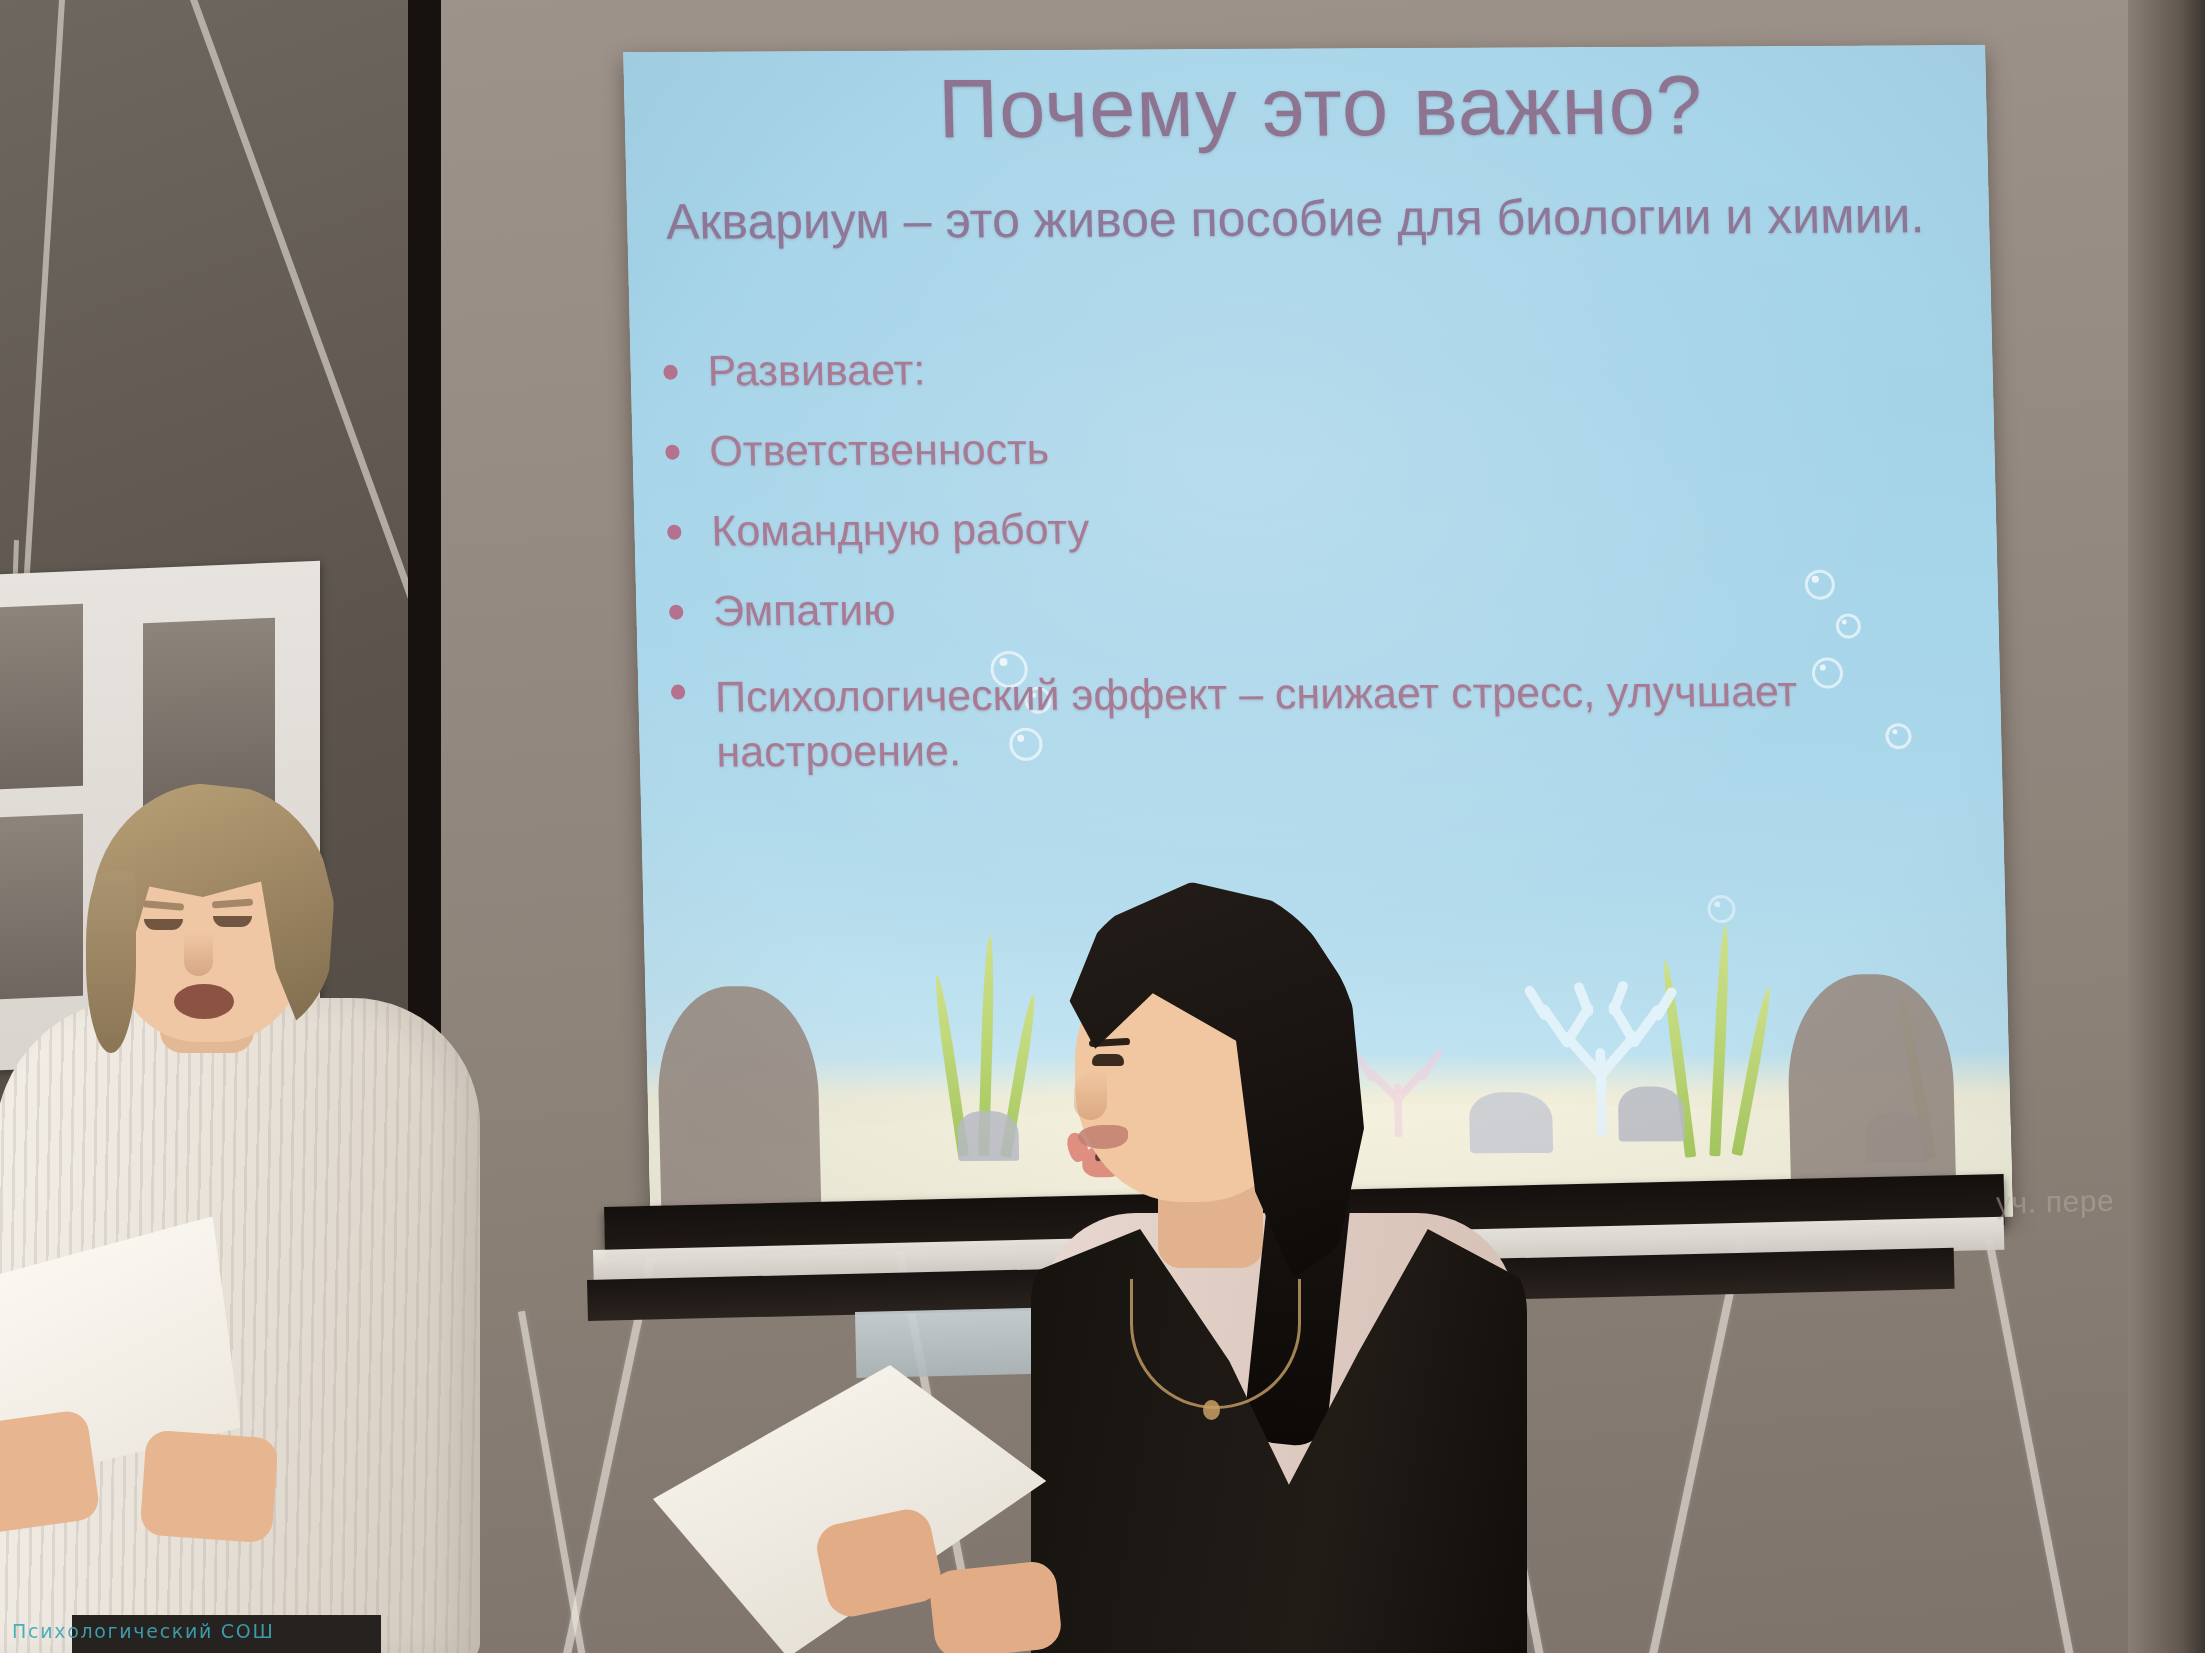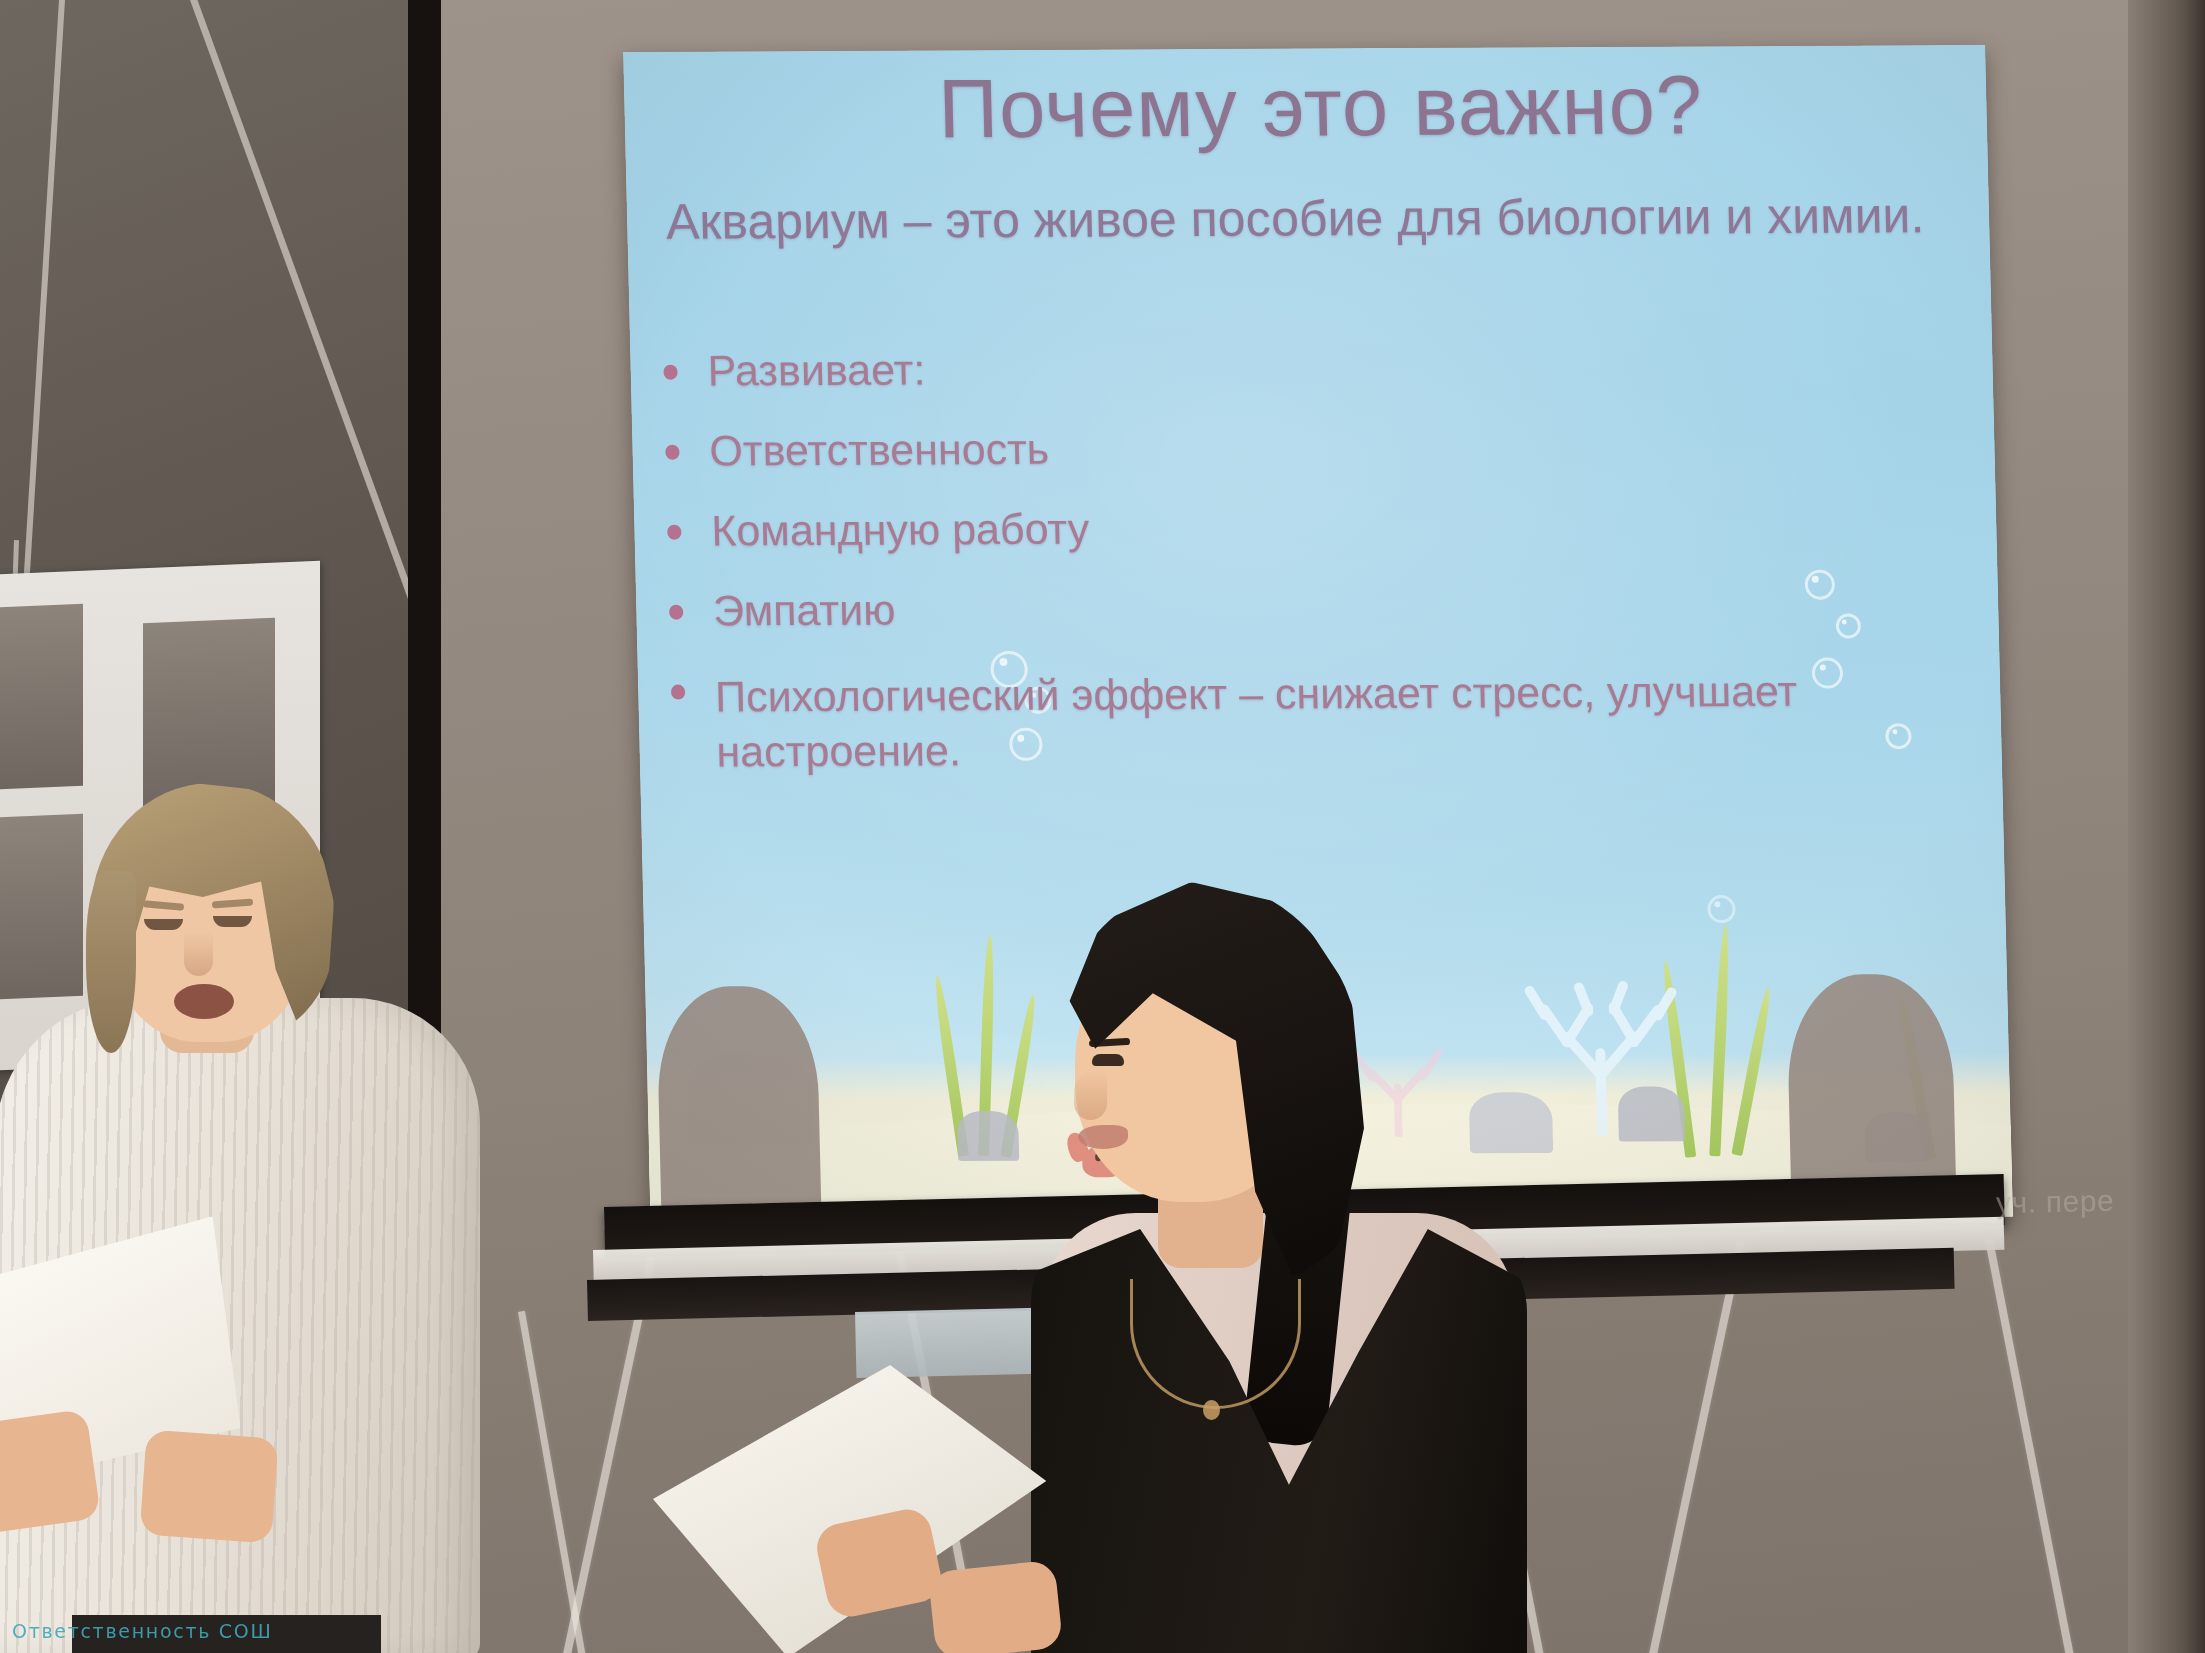--- a/index.html
+++ b/index.html
@@ -376,16 +376,16 @@
     <div class="braid"></div>
     <div class="hair"></div>
     <div class="vest"></div>
     <div class="necklace"></div>
     <div class="pendant"></div>
     <div class="paper"></div>
     <div class="hand a"></div>
     <div class="hand b"></div>
   </div>
 
-  <div class="watermark">Ответственность СОШ</div>
+  <div class="watermark">Психологический СОШ</div>
 
 </div>
 
 
 </body></html>

